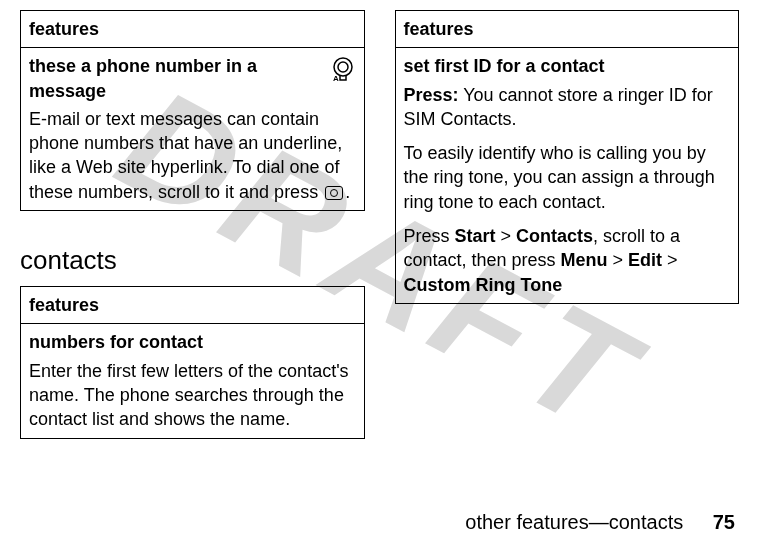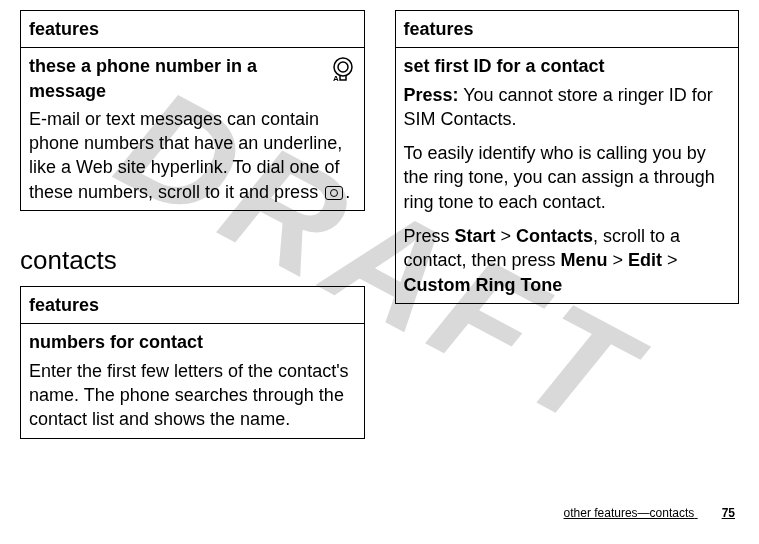--- a/index.html
+++ b/index.html
@@ -63,23 +63,22 @@
       margin: 4px 0 10px 0;
     }
     .section-p {
       font-size: 18px;
       line-height: 1.35;
       margin-bottom: 16px;
     }
     .breadcrumb {
       position: absolute;
       right: 24px;
-      bottom: 24px;
-      font-size: 12px;
-      text-decoration: underline;
+      bottom: 10px;
+      font-size: 20px;
     }
     .page-num {
       font-weight: 700;
       margin-left: 24px;
     }
     .key-icon {
       display: inline-block;
       vertical-align: middle;
       width: 18px; height: 14px;
       border: 1.5px solid #000;

